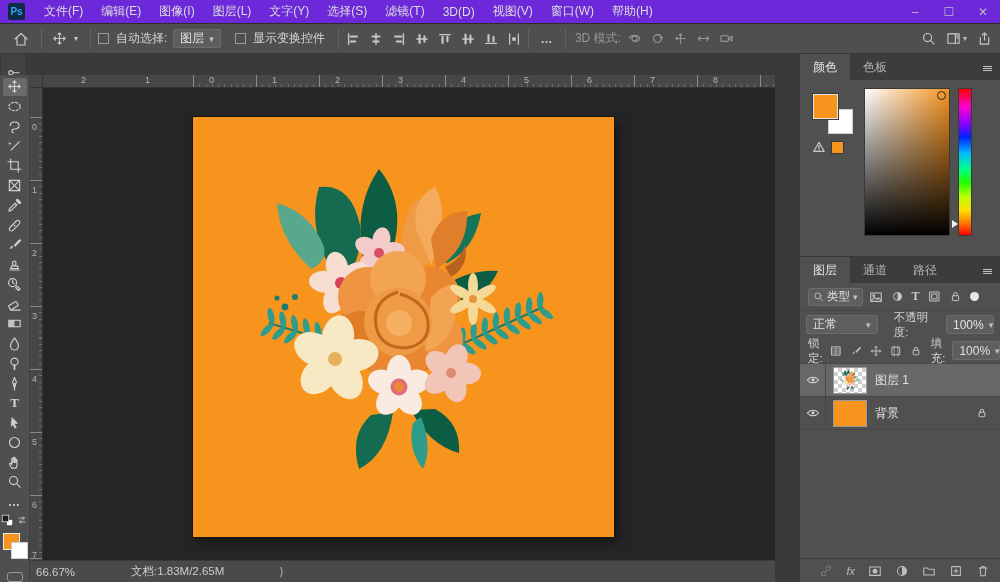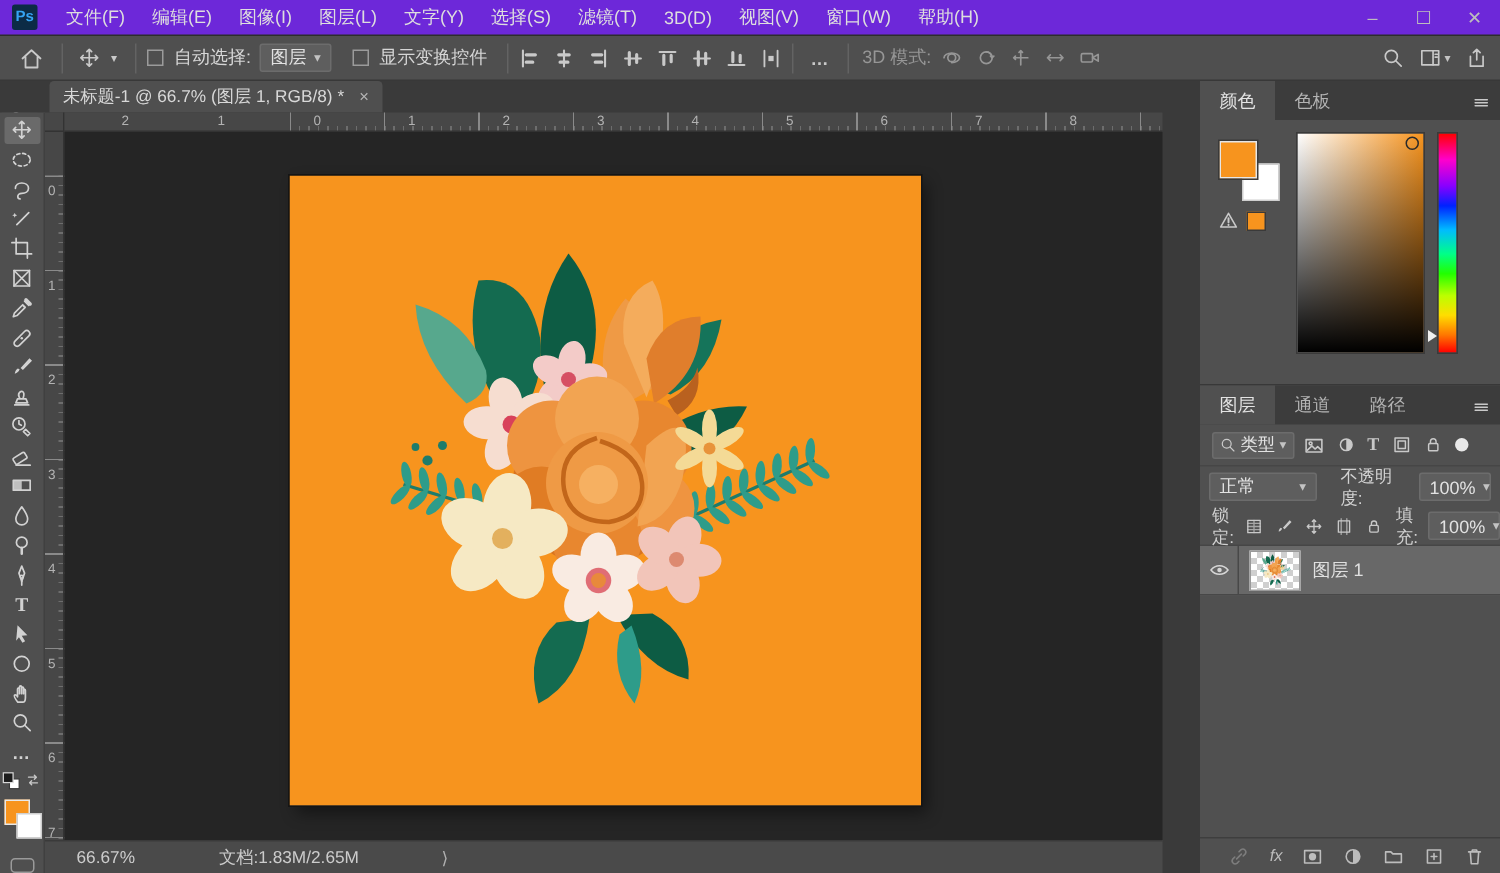--- a/index.html
+++ b/index.html
@@ -56,21 +56,21 @@
       background-image: repeating-linear-gradient(180deg,#8a8a8a 0 1px,transparent 1px 63px),
                         repeating-linear-gradient(180deg,#6d6d6d 0 1px,transparent 1px 6.3px);
       background-size:13px 100%,4px 100%; background-position:0 29px,9px 29px; background-repeat:no-repeat; }
   .ruler-num { position:absolute; font-size:9px; color:#b3b3b3; }
   #pasteboard { left:43px; top:88px; width:732px; height:472px; background:#252525; }
   #canvas { position:absolute; left:150px; top:29px; width:421px; height:420px; box-shadow:0 0 0 1px #151515, 4px 5px 10px rgba(0,0,0,.45); }
   #canvas svg { display:block; }
 
   
   #statusbar { left:30px; top:560px; width:745px; height:22px; background:#4a4a4a; border-top:1px solid #3a3a3a; display:flex; align-items:center; font-size:11.5px; color:#cccccc; }
-  #status-zoom { margin-left:21px; width:70px; }
+  #status-zoom { margin-left:6px; width:70px; }
   #status-doc { margin-left:25px; }
   #status-chev { margin-left:55px; color:#b0b0b0; }
 
   
   #dock { left:775px; top:54px; width:25px; height:528px; background:#424242; border-left:1px solid #383838; display:flex; flex-direction:column; align-items:center; padding-top:18px; }
   .dock-btn { width:21px; height:21px; margin-bottom:4px; display:flex; align-items:center; justify-content:center; color:#cfcfcf; }
   .dock-gap { height:22px; }
 
   
   .panel-tabs { height:26px; background:#3c3c3c; display:flex; align-items:flex-end; }
@@ -266,26 +266,20 @@
         <span style="font-size:8px;color:#c3c3c3">▾</span>
       </div>
       <div class="icon-btn">
           <svg viewBox="0 0 16 16" width="15" height="15" fill="none" stroke="currentColor" stroke-width="1.2" stroke-linecap="round" stroke-linejoin="round">
             <path d="M8 9.5V2M8 2 5.6 4.4M8 2l2.4 2.4M3.5 7v7h9V7"></path>
           </svg>
         </div>
     </div>
   </div>
 
-  <div id="tabbar" class="abs">
-    <div id="doc-tab">
-      <span>未标题-1 @ 66.7% (图层 1, RGB/8) *</span>
-      <span class="close">×</span>
-    </div>
-  </div>
 
   <div id="toolbar" class="abs">
       <div class="tool selected">
         <svg viewBox="0 0 16 16" width="15" height="15" fill="none" stroke="currentColor" stroke-width="1.2" stroke-linecap="round" stroke-linejoin="round">
           <path d="M8 2v12M2 8h12M8 2 6.3 3.7M8 2l1.7 1.7M8 14l-1.7-1.7M8 14l1.7-1.7M2 8l1.7-1.7M2 8l1.7 1.7M14 8l-1.7-1.7M14 8l-1.7 1.7"></path>
         </svg>
       </div>
       <div class="tool">
         <svg viewBox="0 0 16 16" width="15" height="15" fill="none" stroke="currentColor" stroke-width="1.2" stroke-linecap="round" stroke-linejoin="round">
           <ellipse cx="8" cy="8" rx="6" ry="4.5" stroke-dasharray="2.2 2"></ellipse>
@@ -826,20 +820,36 @@
               <ellipse cx="258" cy="241" rx="11" ry="15" fill="#f2c5b9" transform="rotate(20 258 256)"></ellipse>
               <ellipse cx="258" cy="241" rx="11" ry="15" fill="#f2c5b9" transform="rotate(92 258 256)"></ellipse>
               <ellipse cx="258" cy="241" rx="11" ry="15" fill="#f2c5b9" transform="rotate(164 258 256)"></ellipse>
               <ellipse cx="258" cy="241" rx="11" ry="15" fill="#f2c5b9" transform="rotate(236 258 256)"></ellipse>
               <ellipse cx="258" cy="241" rx="11" ry="15" fill="#f2c5b9" transform="rotate(308 258 256)"></ellipse>
               <circle cx="258" cy="256" r="5" fill="#dd8a70"></circle>
             </svg>
           </div>
           <span class="layer-name">图层 1</span>
         </div>
+        <div class="layer-row">
+          <div class="eye-box">
+            <svg viewBox="0 0 16 16" width="14" height="14" fill="none" stroke="currentColor" stroke-width="1.2" stroke-linecap="round" stroke-linejoin="round">
+              <path d="M1.5 8S4 4.8 8 4.8 14.5 8 14.5 8 12 11.2 8 11.2 1.5 8 1.5 8z"></path>
+              <circle cx="8" cy="8" r="1.7" fill="currentColor" stroke="none"></circle>
+            </svg>
+          </div>
+          <div class="layer-thumb" style="background: rgb(247, 148, 30);"></div>
+          <span class="layer-name">背景</span>
+          <div class="layer-lock icon-btn">
+            <svg viewBox="0 0 16 16" width="12" height="12" fill="none" stroke="currentColor" stroke-width="1.2" stroke-linecap="round" stroke-linejoin="round">
+              <rect x="4.2" y="7" width="7.6" height="6" rx="1"></rect>
+              <path d="M5.7 7V5.4a2.3 2.3 0 0 1 4.6 0V7"></path>
+            </svg>
+          </div>
+        </div>
       </div>
     <div id="lp-footer">
         <div class="icon-btn dim">
           <svg viewBox="0 0 16 16" width="14" height="14" fill="none" stroke="currentColor" stroke-width="1.2" stroke-linecap="round" stroke-linejoin="round">
             <path d="m6.2 9.8 3.6-3.6M4.8 8.4 3.2 10a2.3 2.3 0 0 0 3.2 3.2l1.6-1.6M11.2 7.6 12.8 6a2.3 2.3 0 0 0-3.2-3.2L8 4.4"></path>
           </svg>
         </div>
         <div class="icon-btn">
           <span class="fx-label">fx</span>
         </div>

